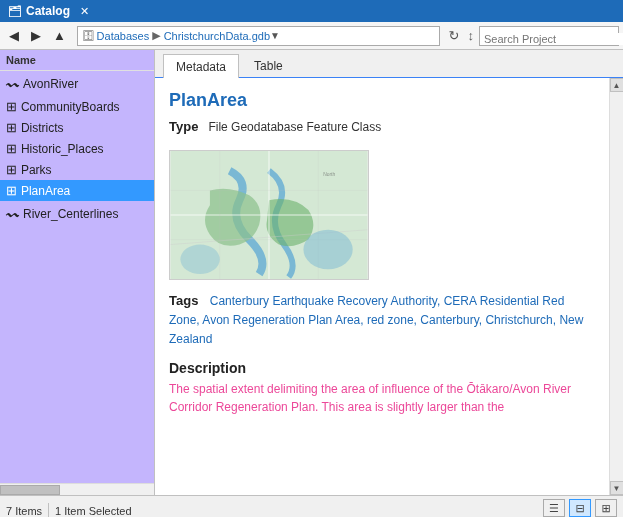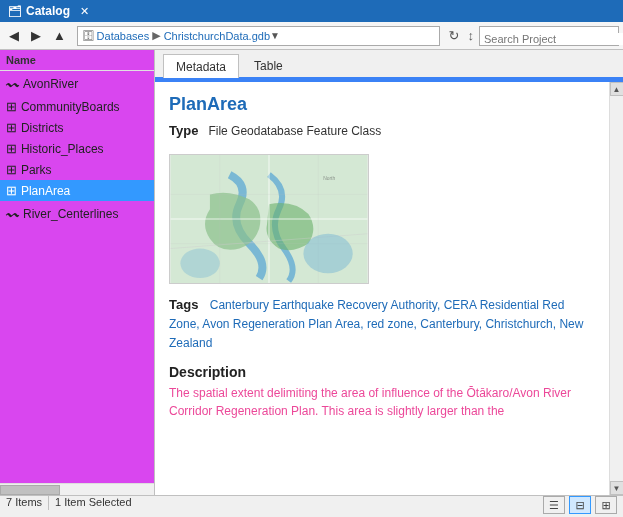--- a/index.html
+++ b/index.html
@@ -81,21 +81,21 @@
 
     
     .main-layout {
       display: flex;
       height: calc(517px - 22px - 28px - 22px);
     }
 
     
     .sidebar {
       width: 155px;
-      background: #d946ef;
+      background: #c4b5fd;
       border-right: 1px solid #c0c0c0;
       display: flex;
       flex-direction: column;
     }
     .sidebar-header {
       padding: 4px 6px;
       font-weight: 600;
       font-size: 11px;
       color: #333;
       border-bottom: 1px solid #e0e0e0;
@@ -118,21 +118,21 @@
 
     
     .content-area {
       flex: 1;
       background: white;
       display: flex;
       flex-direction: column;
     }
     .tabs {
       display: flex;
-      border-bottom: 5px solid #3b82f6;
+      border-bottom: 1px solid #3b82f6;
       background: #f0f0f0;
       padding: 0 8px;
       padding-top: 4px;
     }
     .tab {
       padding: 4px 12px;
       cursor: pointer;
       font-size: 12px;
       color: #333;
       border: 1px solid transparent;
@@ -237,21 +237,21 @@
       width: 14px;
       background: #f0f0f0;
     }
 
     
     .status-bar {
       height: 22px;
       background: #f0f0f0;
       border-top: 1px solid #c0c0c0;
       display: flex;
-      align-items: flex-start;
+      align-items: flex-end;
       padding: 0 6px;
       font-size: 11px;
       color: #333;
       gap: 0;
     }
     .status-divider {
       width: 1px;
       height: 14px;
       background: #c0c0c0;
       margin: 0 6px;

